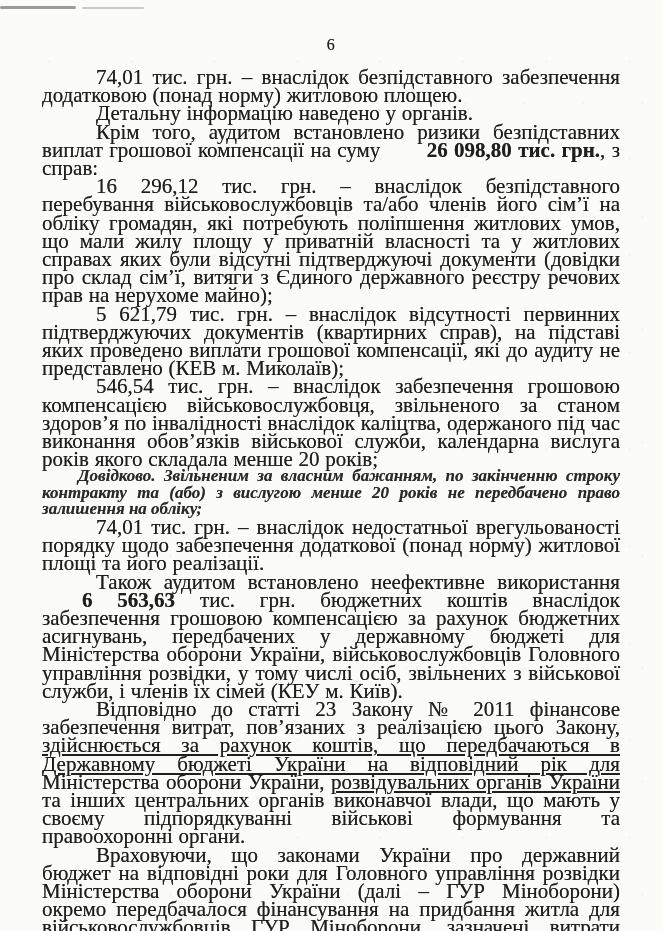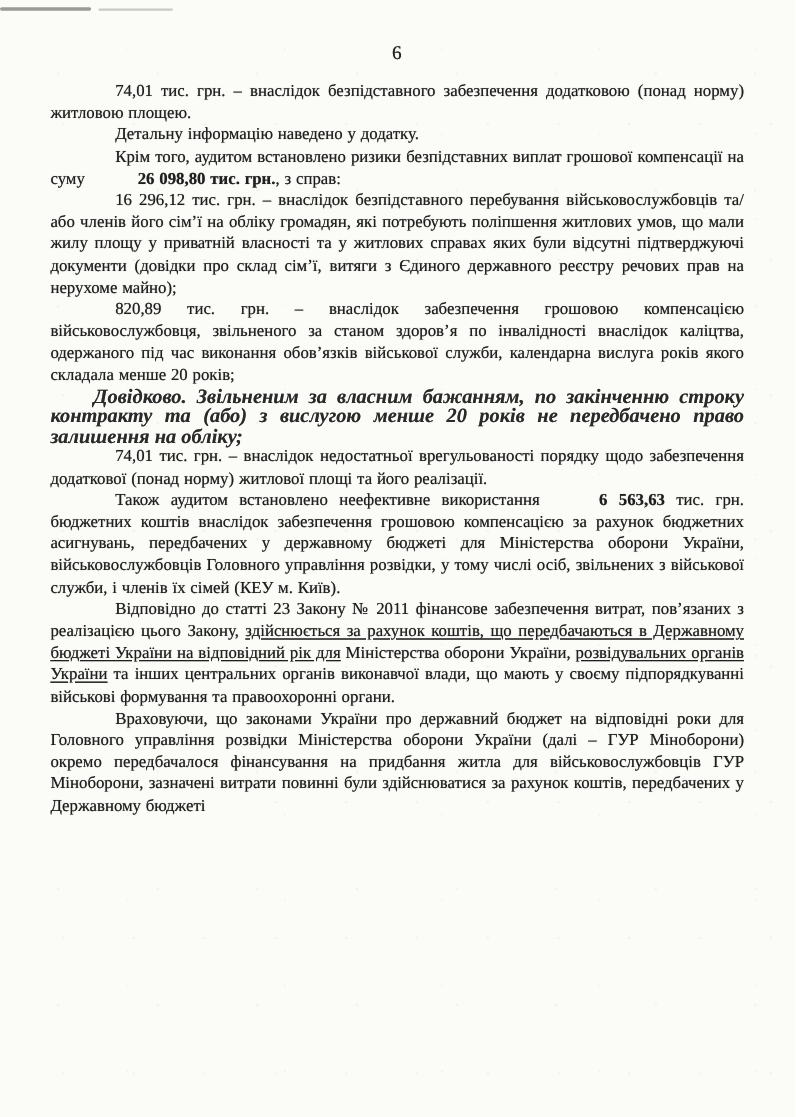--- a/index.html
+++ b/index.html
@@ -39,21 +39,21 @@
     text-shadow: 0 0 0.6px rgba(35,35,35,0.8);
   }
   .content {
     position: absolute;
     top: 68px;
     left: 42px;
     width: 578px;
   }
   .para {
     margin: 0;
-    font-size: 14px;
+    font-size: 21px;
     line-height: 18.2px;
     text-align: justify;
     text-indent: 54px;
     text-shadow: 0 0 0.6px rgba(35,35,35,0.75);
     word-spacing: 0.5px;
   }
   .para .bold { font-weight: bold; margin-left: 40px; }
   .para .underline {
     text-decoration: underline;
     text-underline-offset: 2px;
@@ -77,29 +77,30 @@
 
   <div class="smudge s1"></div>
   <div class="smudge s2"></div>
 
   <div class="page-number">6</div>
 
   <div class="content">
 
     <p class="para">74,01 тис. грн. – внаслідок безпідставного забезпечення додатковою (понад норму) житловою площею.</p>
 
-    <p class="para">Детальну інформацію наведено у додатку.</p>
+    <p class="para">Детальну інформацію наведено у органів.</p>
 
     <p class="para"><span>Крім того, аудитом встановлено ризики безпідставних виплат грошової компенсації на суму </span><span class="bold">26 098,80 тис. грн.</span><span>, з справ:</span></p>
 
     <p class="para">16 296,12 тис. грн. – внаслідок безпідставного перебування військовослужбовців та/або членів його сім’ї на обліку громадян, які потребують поліпшення житлових умов, що мали жилу площу у приватній власності та у житлових справах яких були відсутні підтверджуючі документи (довідки про склад сім’ї, витяги з Єдиного державного реєстру речових прав на нерухоме майно);</p>
 
+    <p class="para">5 621,79 тис. грн. – внаслідок відсутності первинних підтверджуючих документів (квартирних справ), на підставі яких проведено виплати грошової компенсації, які до аудиту не представлено (КЕВ м. Миколаїв);</p>
 
 
-    <p class="para">820,89 тис. грн. – внаслідок забезпечення грошовою компенсацією військовослужбовця, звільненого за станом здоров’я по інвалідності внаслідок каліцтва, одержаного під час виконання обов’язків військової служби, календарна вислуга років якого складала менше 20 років;</p>
+    <p class="para">546,54 тис. грн. – внаслідок забезпечення грошовою компенсацією військовослужбовця, звільненого за станом здоров’я по інвалідності внаслідок каліцтва, одержаного під час виконання обов’язків військової служби, календарна вислуга років якого складала менше 20 років;</p>
 
 
     <p class="note">Довідково. Звільненим за власним бажанням, по закінченню строку контракту та (або) з вислугою менше 20 років не передбачено право залишення на обліку;</p>
 
     <p class="para">74,01 тис. грн. – внаслідок недостатньої врегульованості порядку щодо забезпечення додаткової (понад норму) житлової площі та його реалізації.</p>
 
     <p class="para"><span>Також аудитом встановлено неефективне використання </span><span class="bold">6 563,63</span><span> тис. грн. бюджетних коштів внаслідок забезпечення грошовою компенсацією за рахунок бюджетних асигнувань, передбачених у державному бюджеті для Міністерства оборони України, військовослужбовців Головного управління розвідки, у тому числі осіб, звільнених з військової служби, і членів їх сімей (КЕУ м. Київ).</span></p>
 
     <p class="para"><span>Відповідно до статті 23 Закону № 2011 фінансове забезпечення витрат, пов’язаних з реалізацією цього Закону, </span><span class="underline">здійснюється за рахунок коштів, що передбачаються в Державному бюджеті України на відповідний рік для</span><span> Міністерства оборони України, </span><span class="underline">розвідувальних органів України</span><span> та інших центральних органів виконавчої влади, що мають у своєму підпорядкуванні військові формування та правоохоронні органи.</span></p>
 

